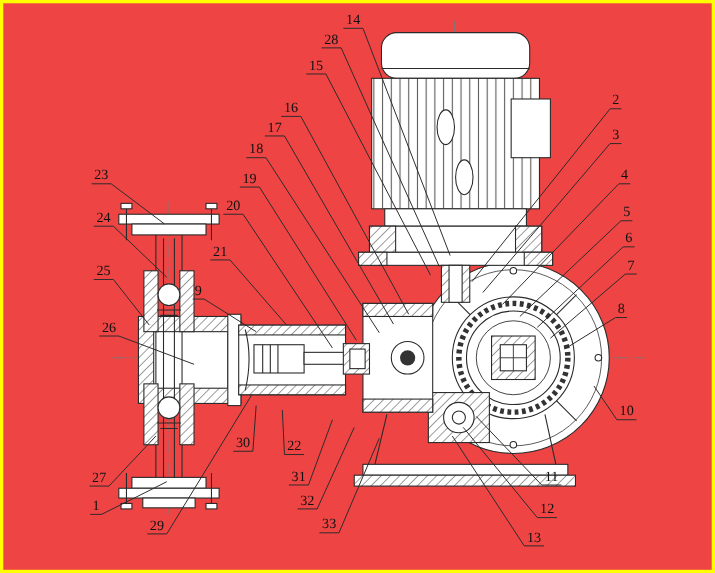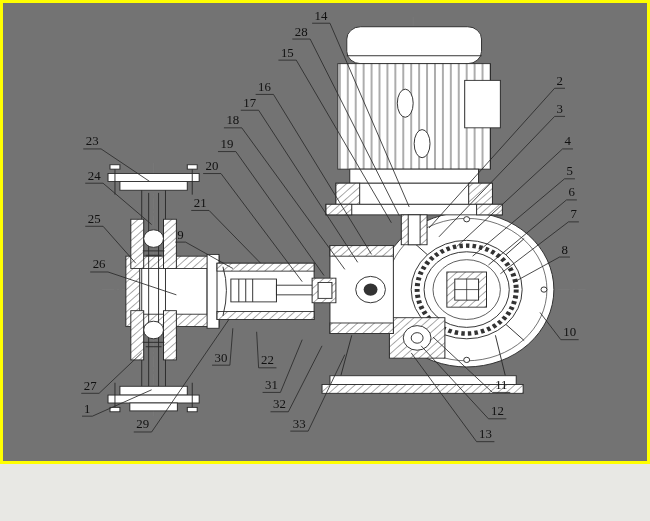--- a/index.html
+++ b/index.html
@@ -1,22 +1,22 @@
 <!DOCTYPE html>
 <html><head>
 <meta charset="utf-8">
 <style>
   html, body { margin: 0; padding: 0; background: #e8e8e4; }
   .frame {
     position: relative;
     width: 650px;
-    height: 464px;
+    height: 521px;
     box-sizing: border-box;
     border: 3px solid #ffff00;
-    background: #737373;
+    background: #ef4444;
     overflow: hidden;
     font-family: "Liberation Serif", serif;
     text-decoration: underline;
   }
   .frame svg { position: absolute; inset: 0; width: 100%; height: 100%; display: block; }
   .draw { stroke: #2a2a2a; stroke-width: 1; fill: none; }
   .cl   { stroke: #7a7a7a; stroke-width: 0.8; stroke-dasharray: 12 3 2 3; fill: none; }
   .leader { stroke: #2a2a2a; stroke-width: 0.9; fill: none; }
   .part-num {
     font-family: "Liberation Serif", serif;

